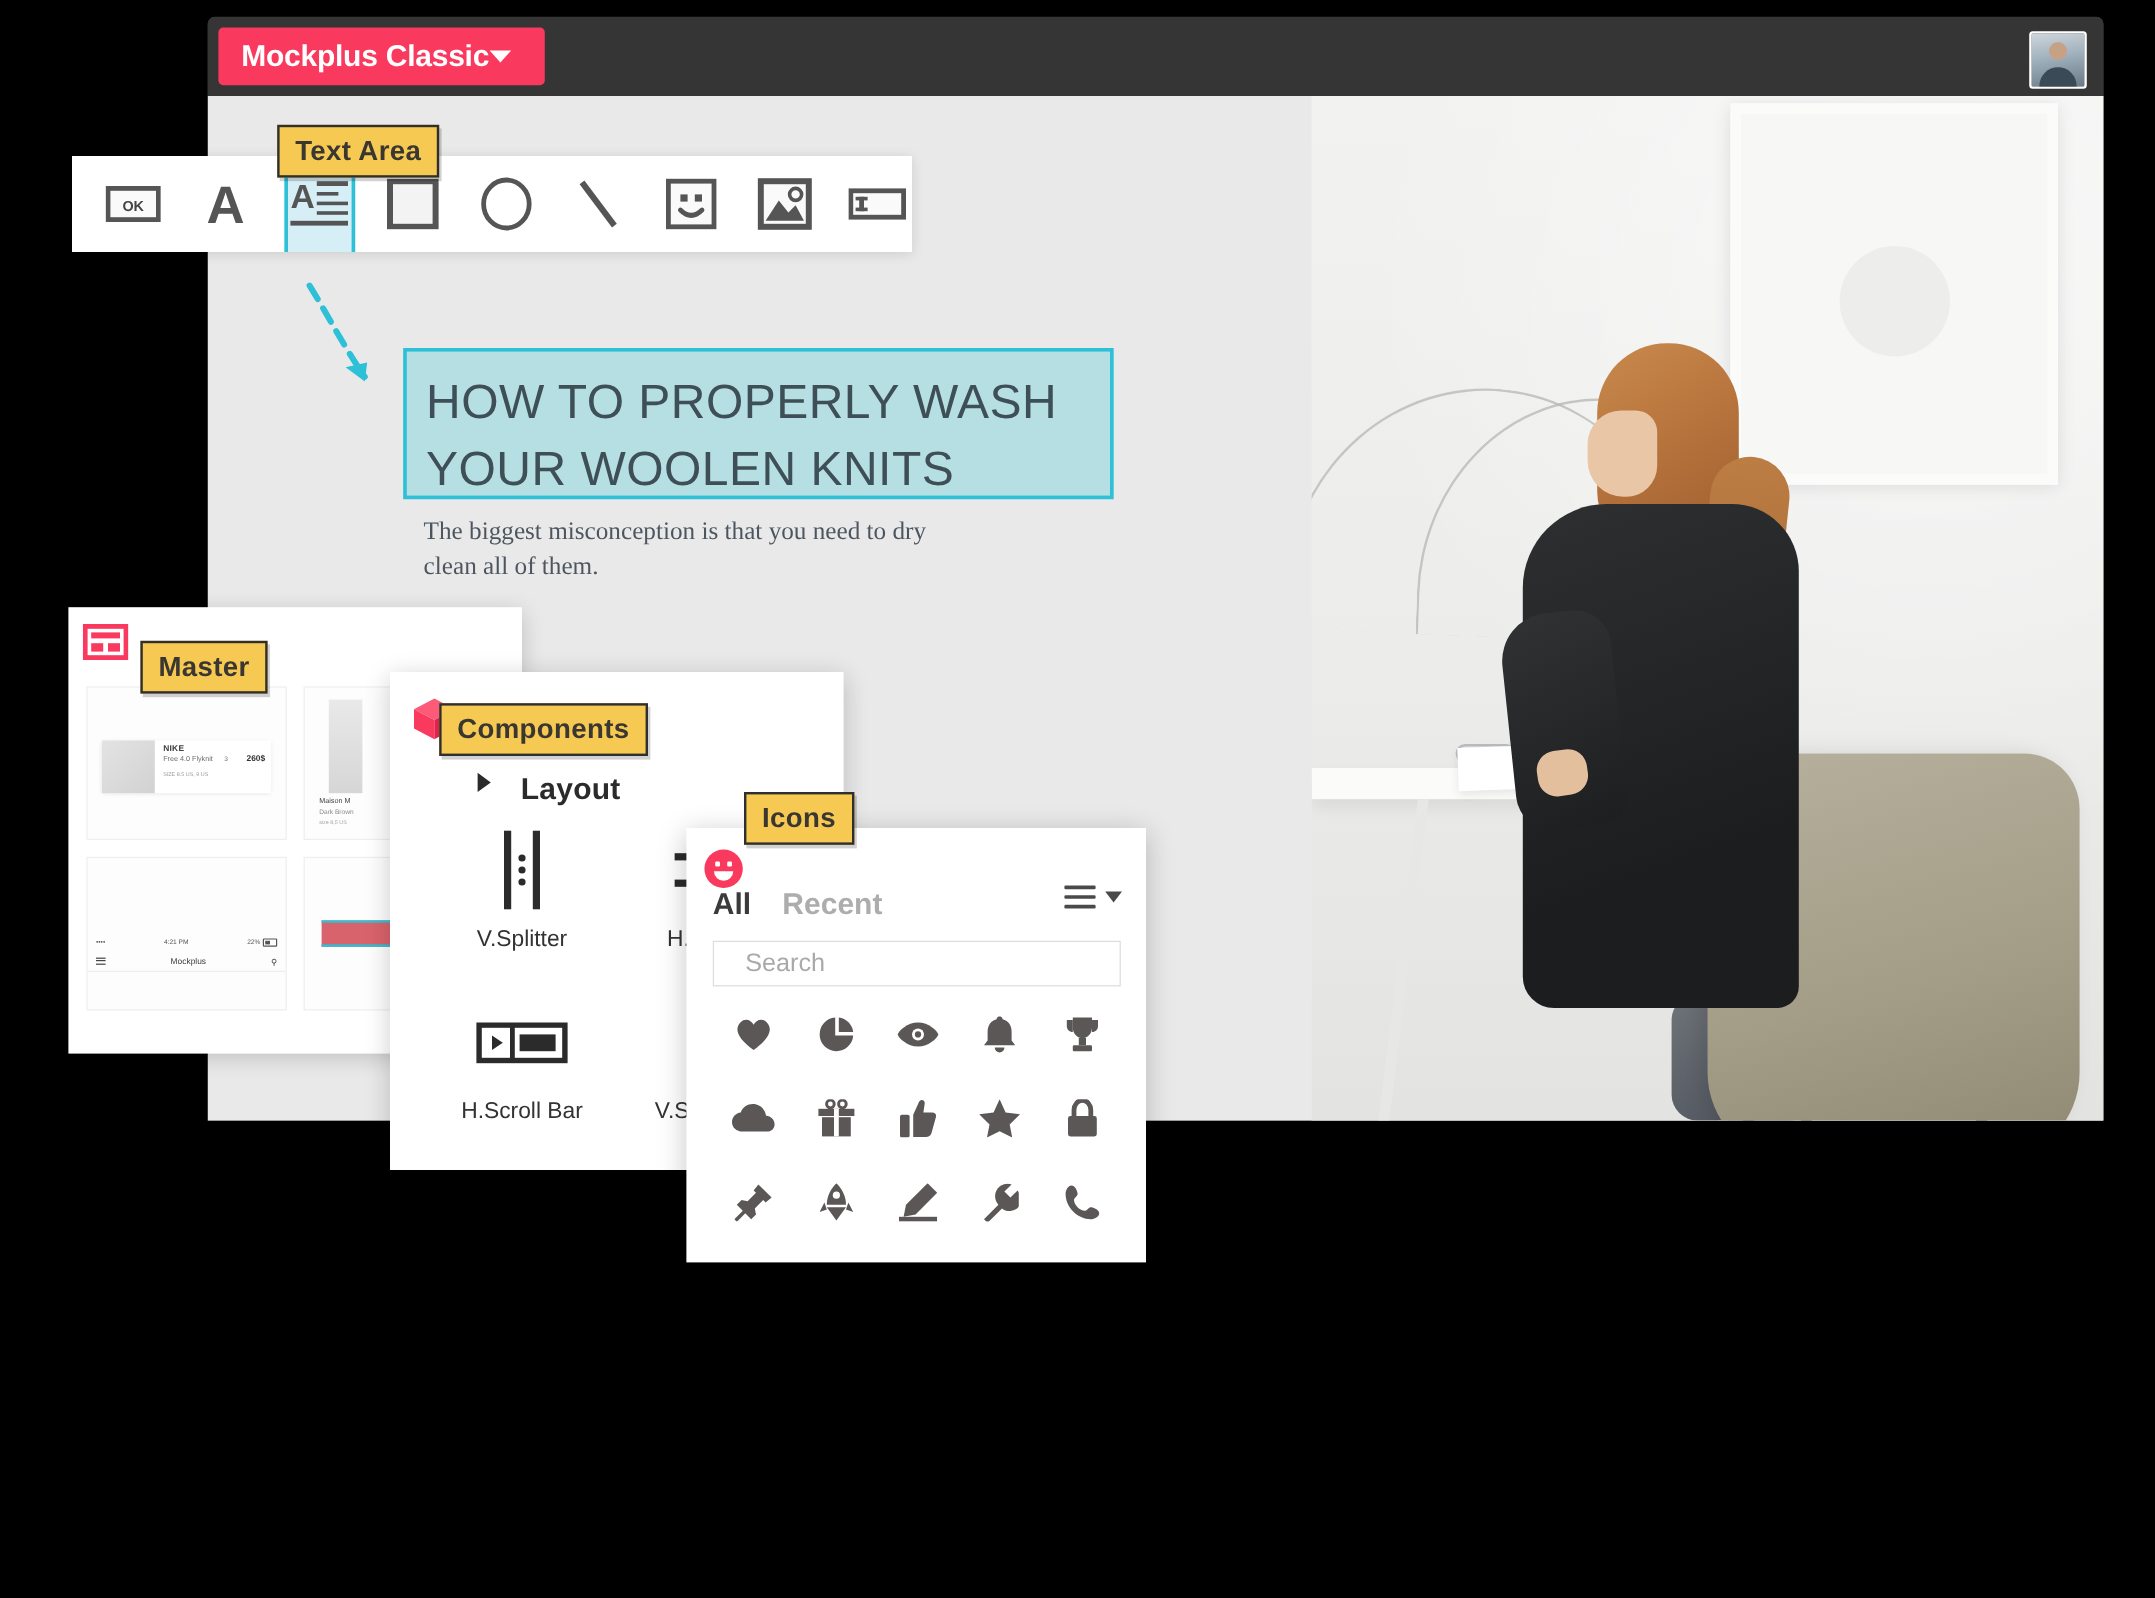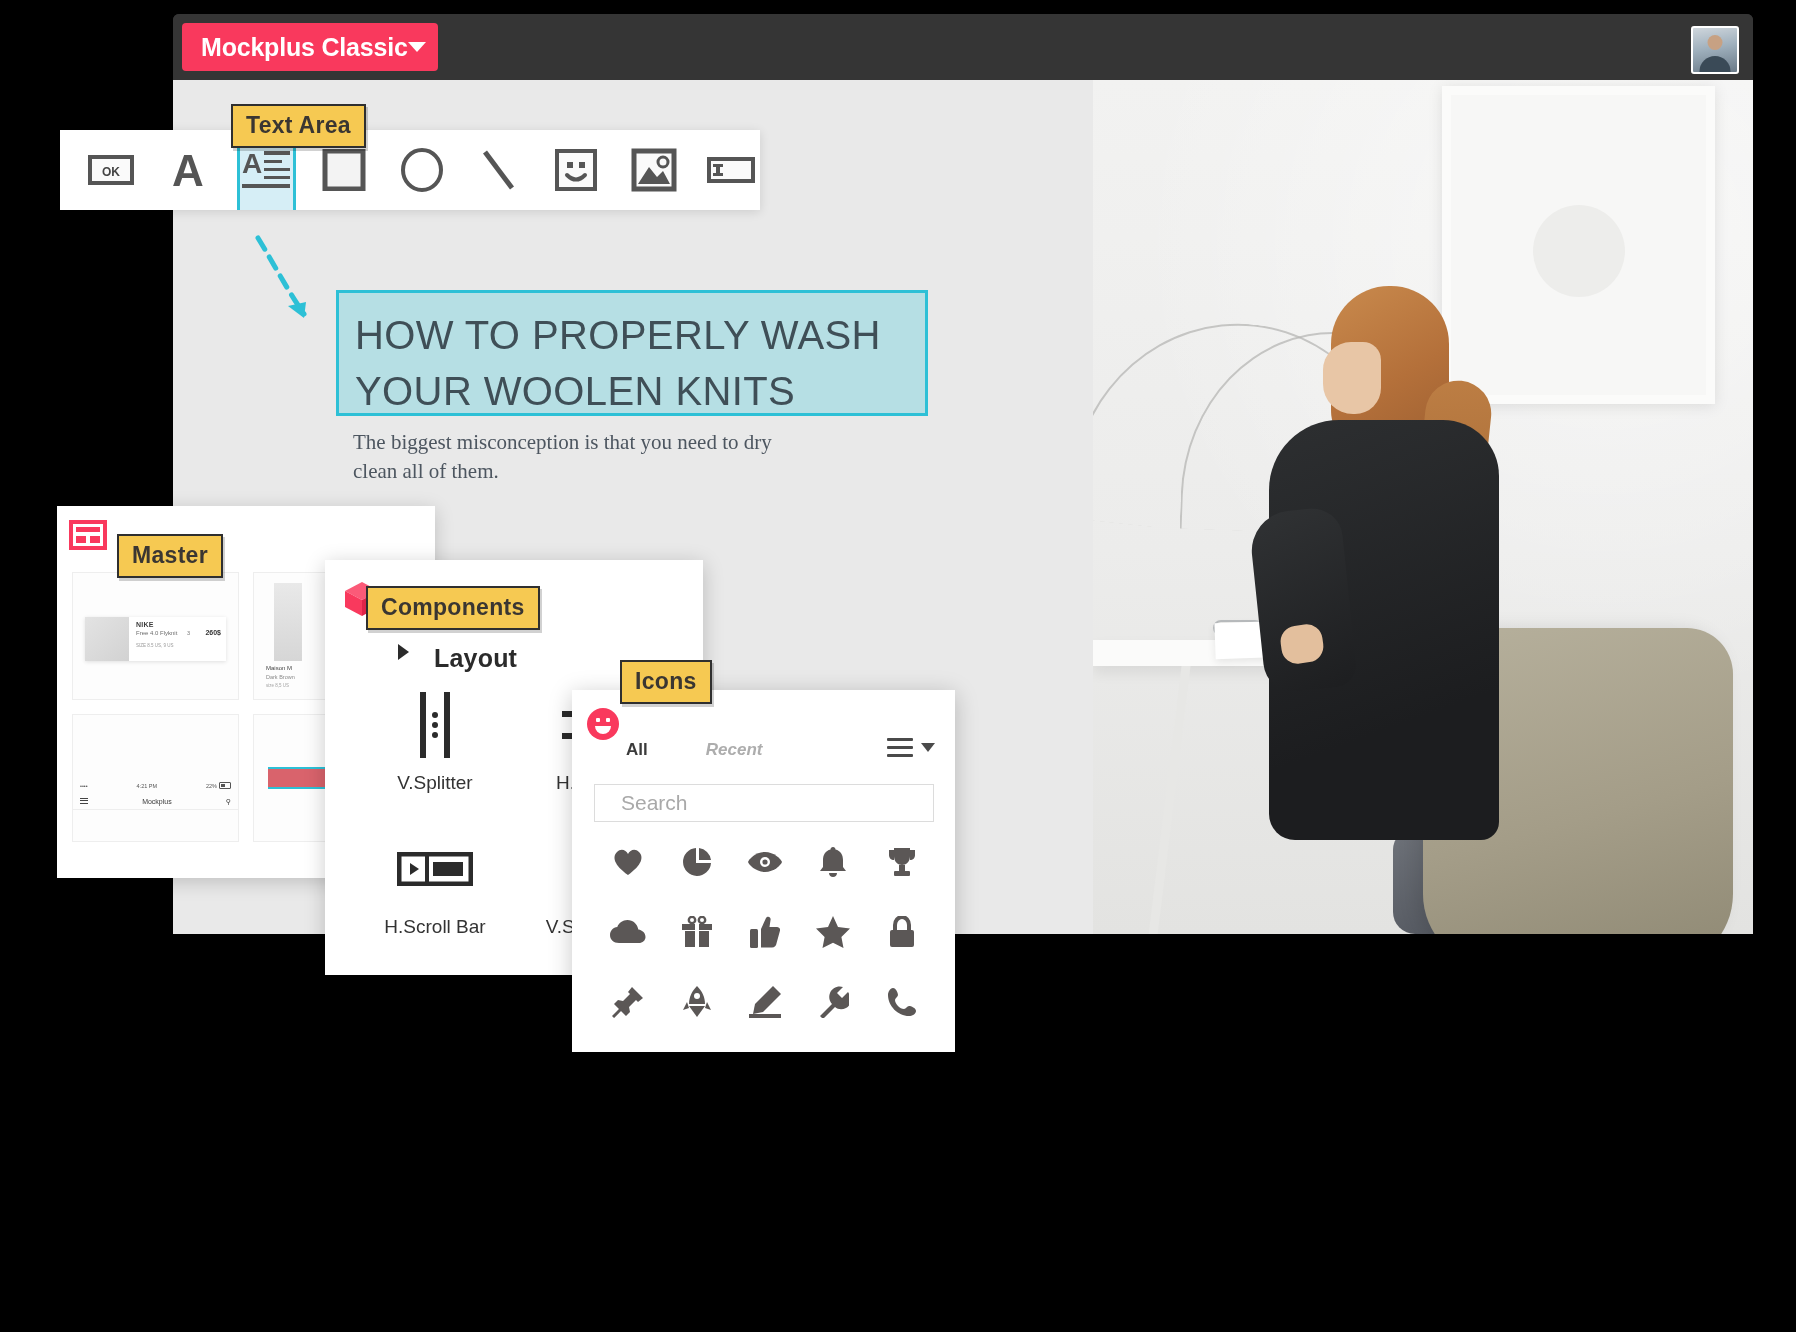--- a/index.html
+++ b/index.html
@@ -31,21 +31,21 @@
     left: 0; top: 0;
     width: 100%;
     height: 66px;
     background: #353535;
   }
   #app-title-btn {
     position: absolute;
     left: 9px;
     top: 9px;
     height: 48px;
-    padding: 0 12px 0 19px;
+    padding: 0 28px 0 19px;
     background: #f9395d;
     border-radius: 4px;
     display: flex;
     align-items: center;
     gap: 0;
     cursor: pointer;
   }
   #app-title-btn .label {
     color: #ffffff;
     font-size: 25px;
@@ -477,26 +477,25 @@
     z-index: 58;
     overflow: hidden;
   }
   #icons-panel .panel-icon { position: absolute; left: 14px; top: 17px; }
   #icons-tabs {
     position: absolute;
     left: 22px; top: 50px;
     display: flex; align-items: center; gap: 26px;
   }
   #icons-tabs .tab {
-    font-size: 17px;
+    font-size: 25px;
     cursor: pointer;
-    margin-left: 32px;
   }
   #icons-tabs .tab.active { color: #3b3b3b; font-weight: bold; }
-  #icons-tabs .tab.inactive { color: #adadad; font-weight: bold; font-style: italic; }
+  #icons-tabs .tab.inactive { color: #adadad; font-weight: bold; }
   #icons-menu {
     position: absolute;
     right: 20px; top: 48px;
     display: flex; align-items: center; gap: 8px;
     cursor: pointer;
   }
   #icons-menu .lines { width: 26px; }
   #icons-menu .lines span { display: block; height: 3px; background: #4a4a4a; margin-bottom: 5px; border-radius: 1px; }
   #icons-menu .lines span:last-child { margin-bottom: 0; }
   #icons-menu .cd {

